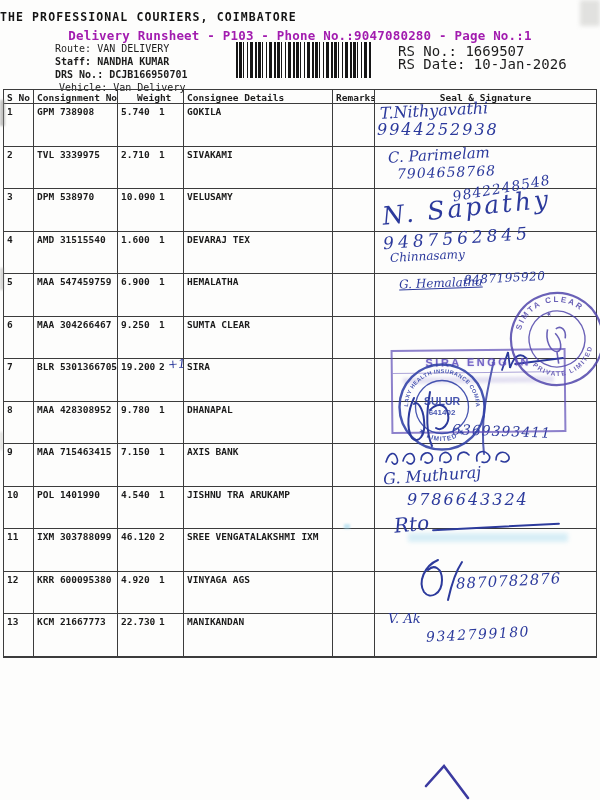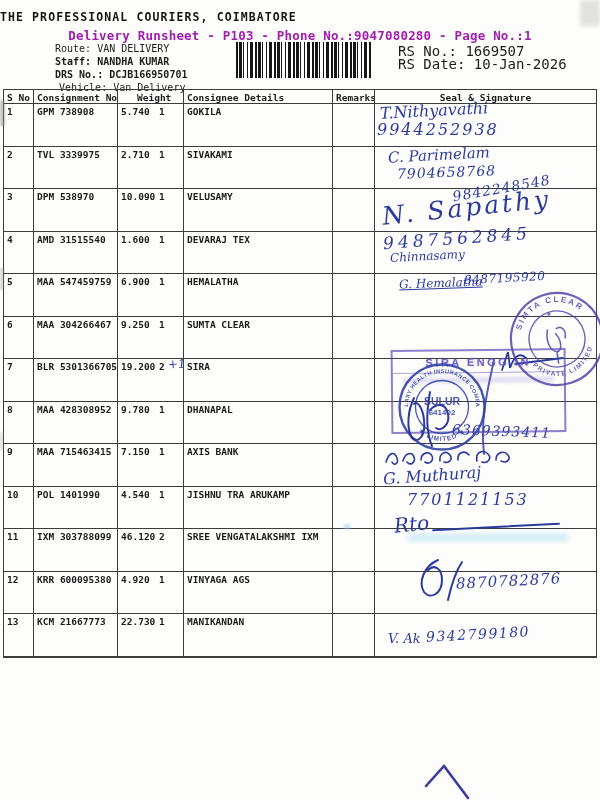--- a/index.html
+++ b/index.html
@@ -53,21 +53,21 @@
   .hw-r3n{left:382px;top:193px;font-size:25px;letter-spacing:3px;transform:rotate(-6deg);}
   .hw-r4p{left:383px;top:228px;font-size:17px;letter-spacing:4px;transform:rotate(-4deg);}
   .hw-r4n{left:390px;top:249px;font-size:12px;transform:rotate(-3deg);}
   .hw-r5n{left:399px;top:276px;font-size:12px;transform:rotate(-2deg);text-decoration:underline;}
   .hw-r5p{left:464px;top:271px;font-size:12px;letter-spacing:.5px;transform:rotate(-3deg);}
   .hw-r9p{left:452px;top:423px;font-size:14px;letter-spacing:1px;transform:rotate(2deg);}
   .hw-r10n{left:383px;top:466px;font-size:16px;transform:rotate(-4deg);}
   .hw-r10p{left:407px;top:490px;font-size:16px;letter-spacing:2px;}
   .hw-r11s{left:394px;top:512px;font-size:20px;transform:rotate(-6deg);}
   .hw-r12p{left:456px;top:572px;font-size:15px;letter-spacing:1px;transform:rotate(-3deg);}
-  .hw-r13n{left:388px;top:611px;font-size:13px;margin-top:20px;}
+  .hw-r13n{left:388px;top:611px;font-size:13px;}
   .hw-r13p{left:426px;top:626px;font-size:14px;letter-spacing:1.5px;transform:rotate(-3deg);}
   .pen-tail{position:absolute;background:#2c3a9c;border-radius:2px;pointer-events:none;}
   .tail-r11{left:432px;top:526px;width:128px;height:2px;transform:rotate(-3deg);}
   .tail-r7{left:514px;top:360px;width:50px;height:1.5px;transform:rotate(-7deg);}
   .faint-residue{left:408px;top:533px;width:160px;height:9px;background:#a9dcef;
      opacity:.45;filter:blur(2px);}
   .faint-dot{left:344px;top:524px;width:6px;height:5px;background:#9fd8ee;opacity:.6;filter:blur(1px);}
   
   .stamp-sira{left:391px;top:349px;width:171px;height:80px;
      border:2.5px solid rgba(92,76,182,.7);transform:rotate(-.6deg);}
@@ -219,21 +219,21 @@
 <div class="hw hw-r2n">C. Parimelam</div>
 <div class="hw hw-r2p">7904658768</div>
 <div class="hw hw-r3p">9842248548</div>
 <div class="hw hw-r3n">N. Sapathy</div>
 <div class="hw hw-r4p">9487562845</div>
 <div class="hw hw-r4n">Chinnasamy</div>
 <div class="hw hw-r5n">G. Hemalatha</div>
 <div class="hw hw-r5p">8487195920</div>
 <div class="hw hw-r9p">6369393411</div>
 <div class="hw hw-r10n">G. Muthuraj</div>
-<div class="hw hw-r10p">7701121153</div>
+<div class="hw hw-r10p">9786643324</div>
 <div class="hw hw-r11s">Rto</div>
 <div class="hw hw-r12p">8870782876</div>
 <div class="hw hw-r13n">V. Ak</div>
 <div class="hw hw-r13p">9342799180</div>
 <div class="pen-tail tail-r11"></div>
 <div class="pen-tail tail-r7"></div>
 <div class="abs faint-residue"></div>
 <div class="abs faint-dot"></div>
 
 <svg class="svg-abs" style="left:498px;top:346px;" width="70" height="30" viewBox="0 0 70 30">

